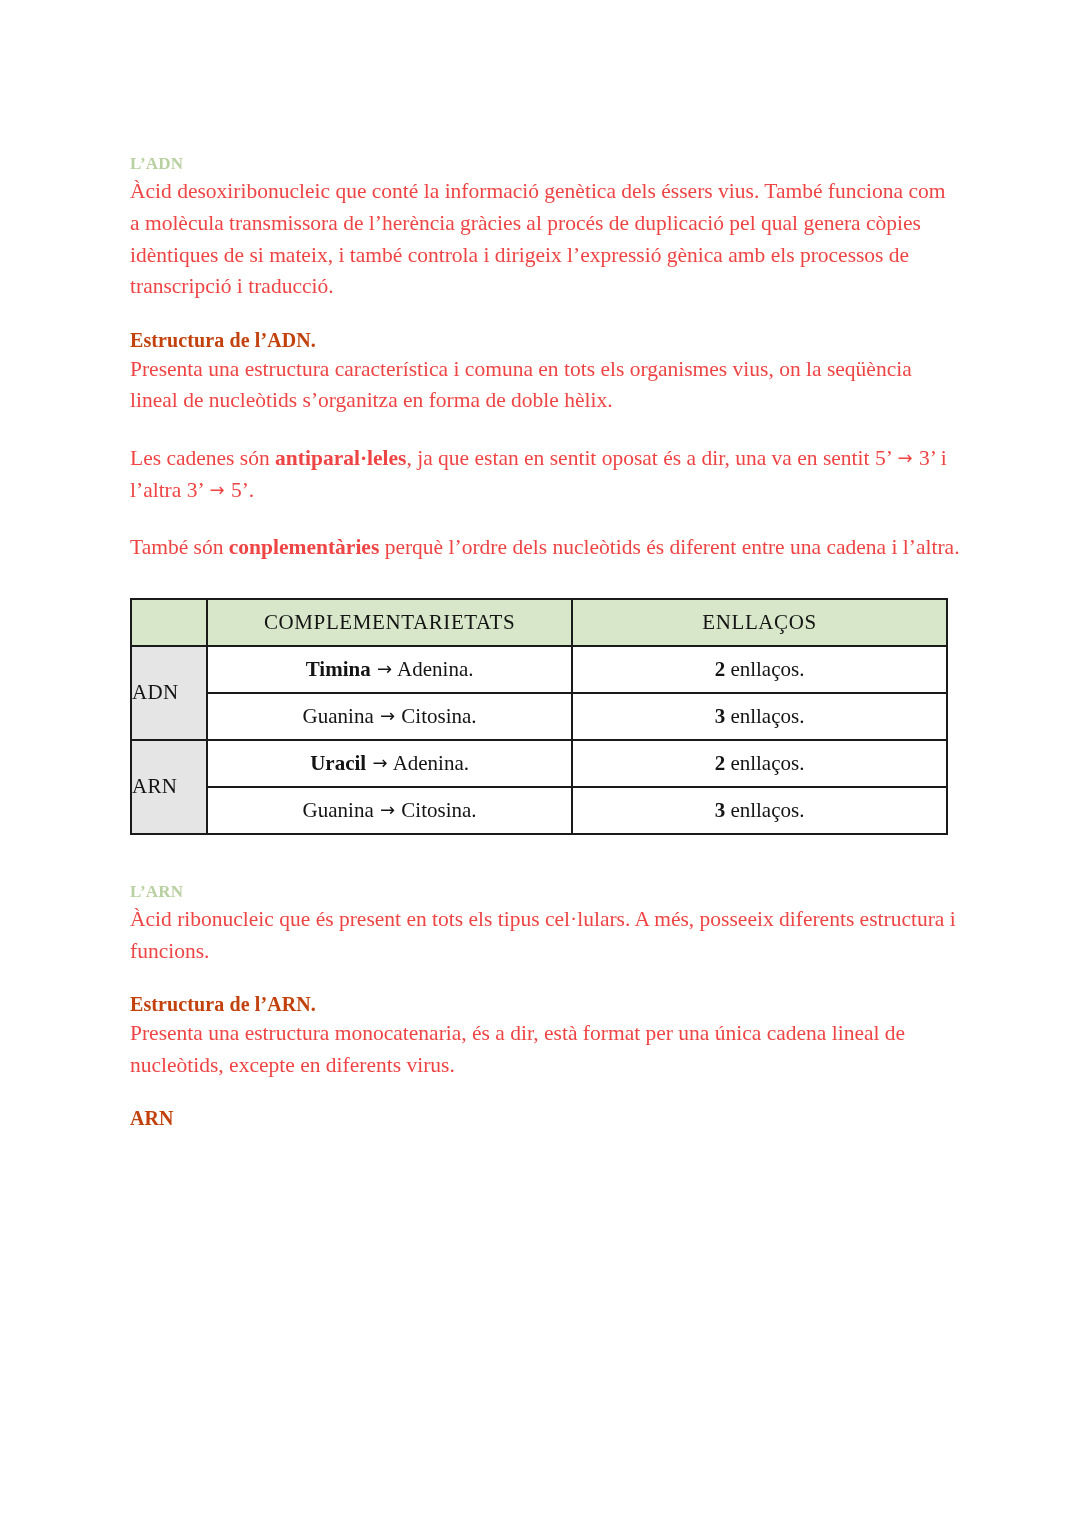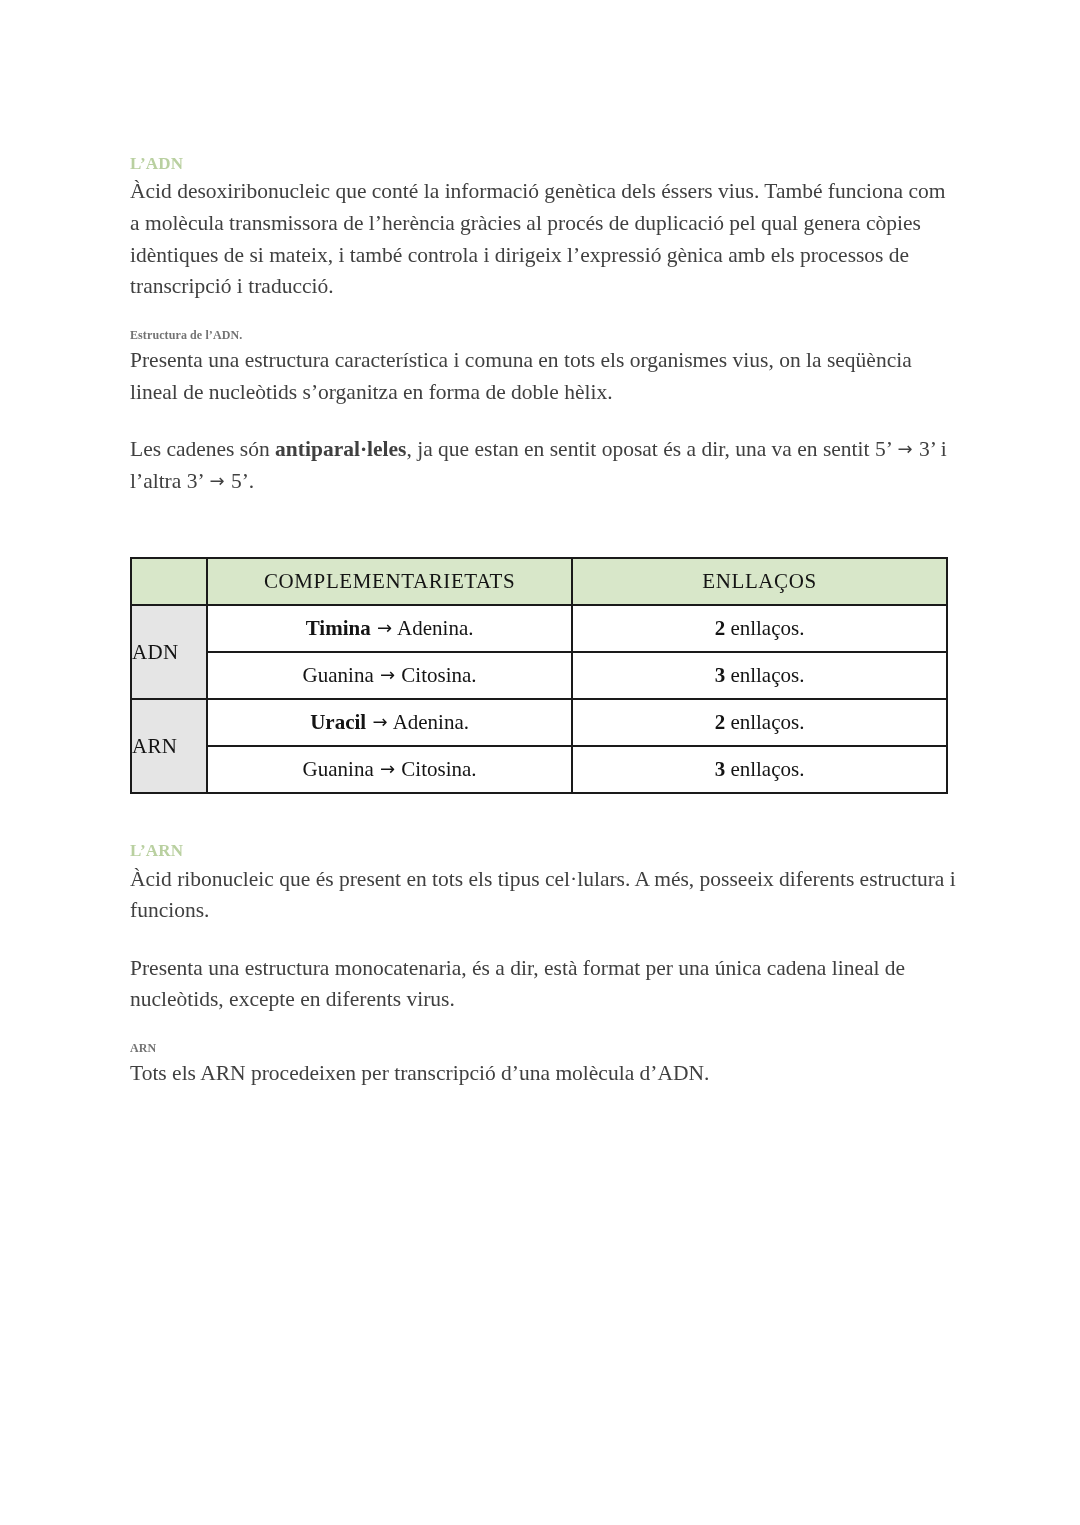--- a/index.html
+++ b/index.html
@@ -29,34 +29,34 @@
     font-family: "Liberation Serif", "DejaVu Serif", serif;
     font-size: 17px;
     font-weight: 700;
     color: #b9d0a0;
     line-height: 1.08;
     margin: 0 0 3px 0;
     letter-spacing: 0.2px;
   }
   .h-sub {
     font-family: "Liberation Serif", "DejaVu Serif", serif;
-    font-size: 12px;
-    font-weight: 700;
-    color: #737373;
+    font-size: 20px;
+    font-weight: 700;
+    color: #c2410c;
     line-height: 1.1;
     margin: 0 0 3px 0;
     letter-spacing: 0.1px;
   }
 
   
   p.body {
     font-size: 21.5px;
     line-height: 1.47;
     margin: 0;
-    color: #404040;
+    color: #ef4444;
     text-align: left;
   }
   .gap-md { height: 26px; }
   .gap-lg { height: 34px; }
   .gap-xl { height: 48px; }
 
   b, strong { font-weight: 700; }
   .arrow {
     font-family: "DejaVu Sans", sans-serif;
     font-size: 18px;
@@ -125,20 +125,23 @@
   <p class="body">Presenta una estructura característica i comuna en tots els organismes vius, on la seqüència lineal de nucleòtids s’organitza en forma de doble hèlix.</p>
 
   <div class="gap-md"></div>
 
   <p class="body">
     <span>Les cadenes són </span><b>antiparal·leles</b><span>, ja que estan en sentit oposat és a dir, una va en sentit </span><span>5’</span> <span class="arrow">→</span> <span>3’</span><span> i l’altra </span><span>3’</span> <span class="arrow">→</span> <span>5’</span><span>.</span>
   </p>
 
   <div class="gap-md"></div>
 
+  <p class="body">
+    <span>També són </span><b>conplementàries</b><span> perquè l’ordre dels nucleòtids és diferent entre una cadena i l’altra.</span>
+  </p>
 
   <div class="gap-lg"></div>
 
   <table class="comp">
     <colgroup>
       <col class="col-label">
         <col class="col-comp">
         <col class="col-enll">
     </colgroup>
     <thead>
@@ -188,20 +191,20 @@
     </tbody>
   </table>
 
   <div class="gap-xl"></div>
 
   <h1 class="h-main">L’ARN</h1>
   <p class="body">Àcid ribonucleic que és present en tots els tipus cel·lulars. A més, posseeix diferents estructura i funcions.</p>
 
   <div class="gap-md"></div>
 
+  <h2 class="h-sub">Estructura de l’ARN.</h2>
   <p class="body">Presenta una estructura monocatenaria, és a dir, està format per una única cadena lineal de nucleòtids, excepte en diferents virus.</p>
 
   <div class="gap-md"></div>
 
   <h2 class="h-sub">ARN</h2>
-  <p class="body">Tots els ARN procedeixen per transcripció d’una molècula d’ADN.</p>
 
 </div>
 
 </body></html>

